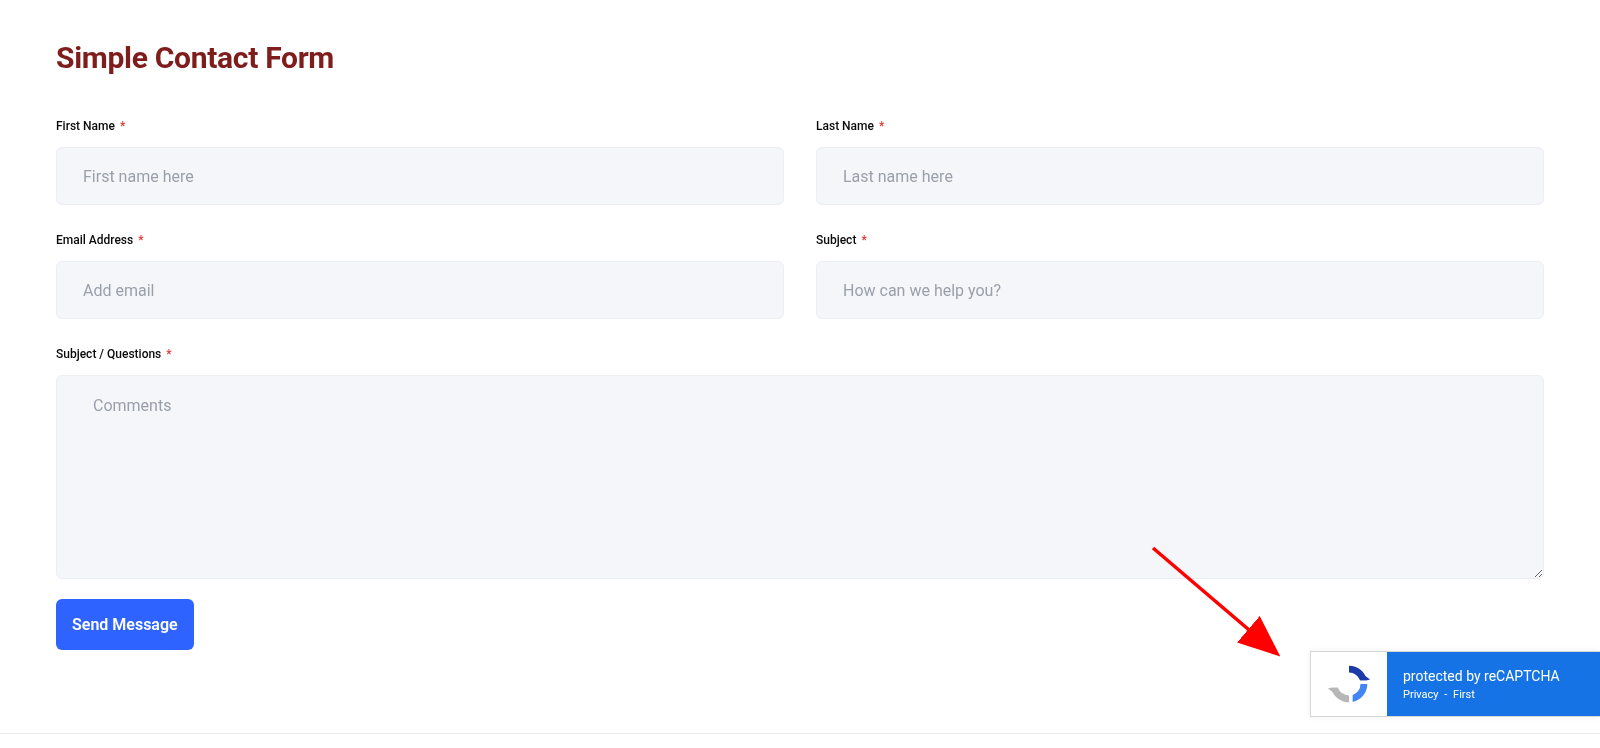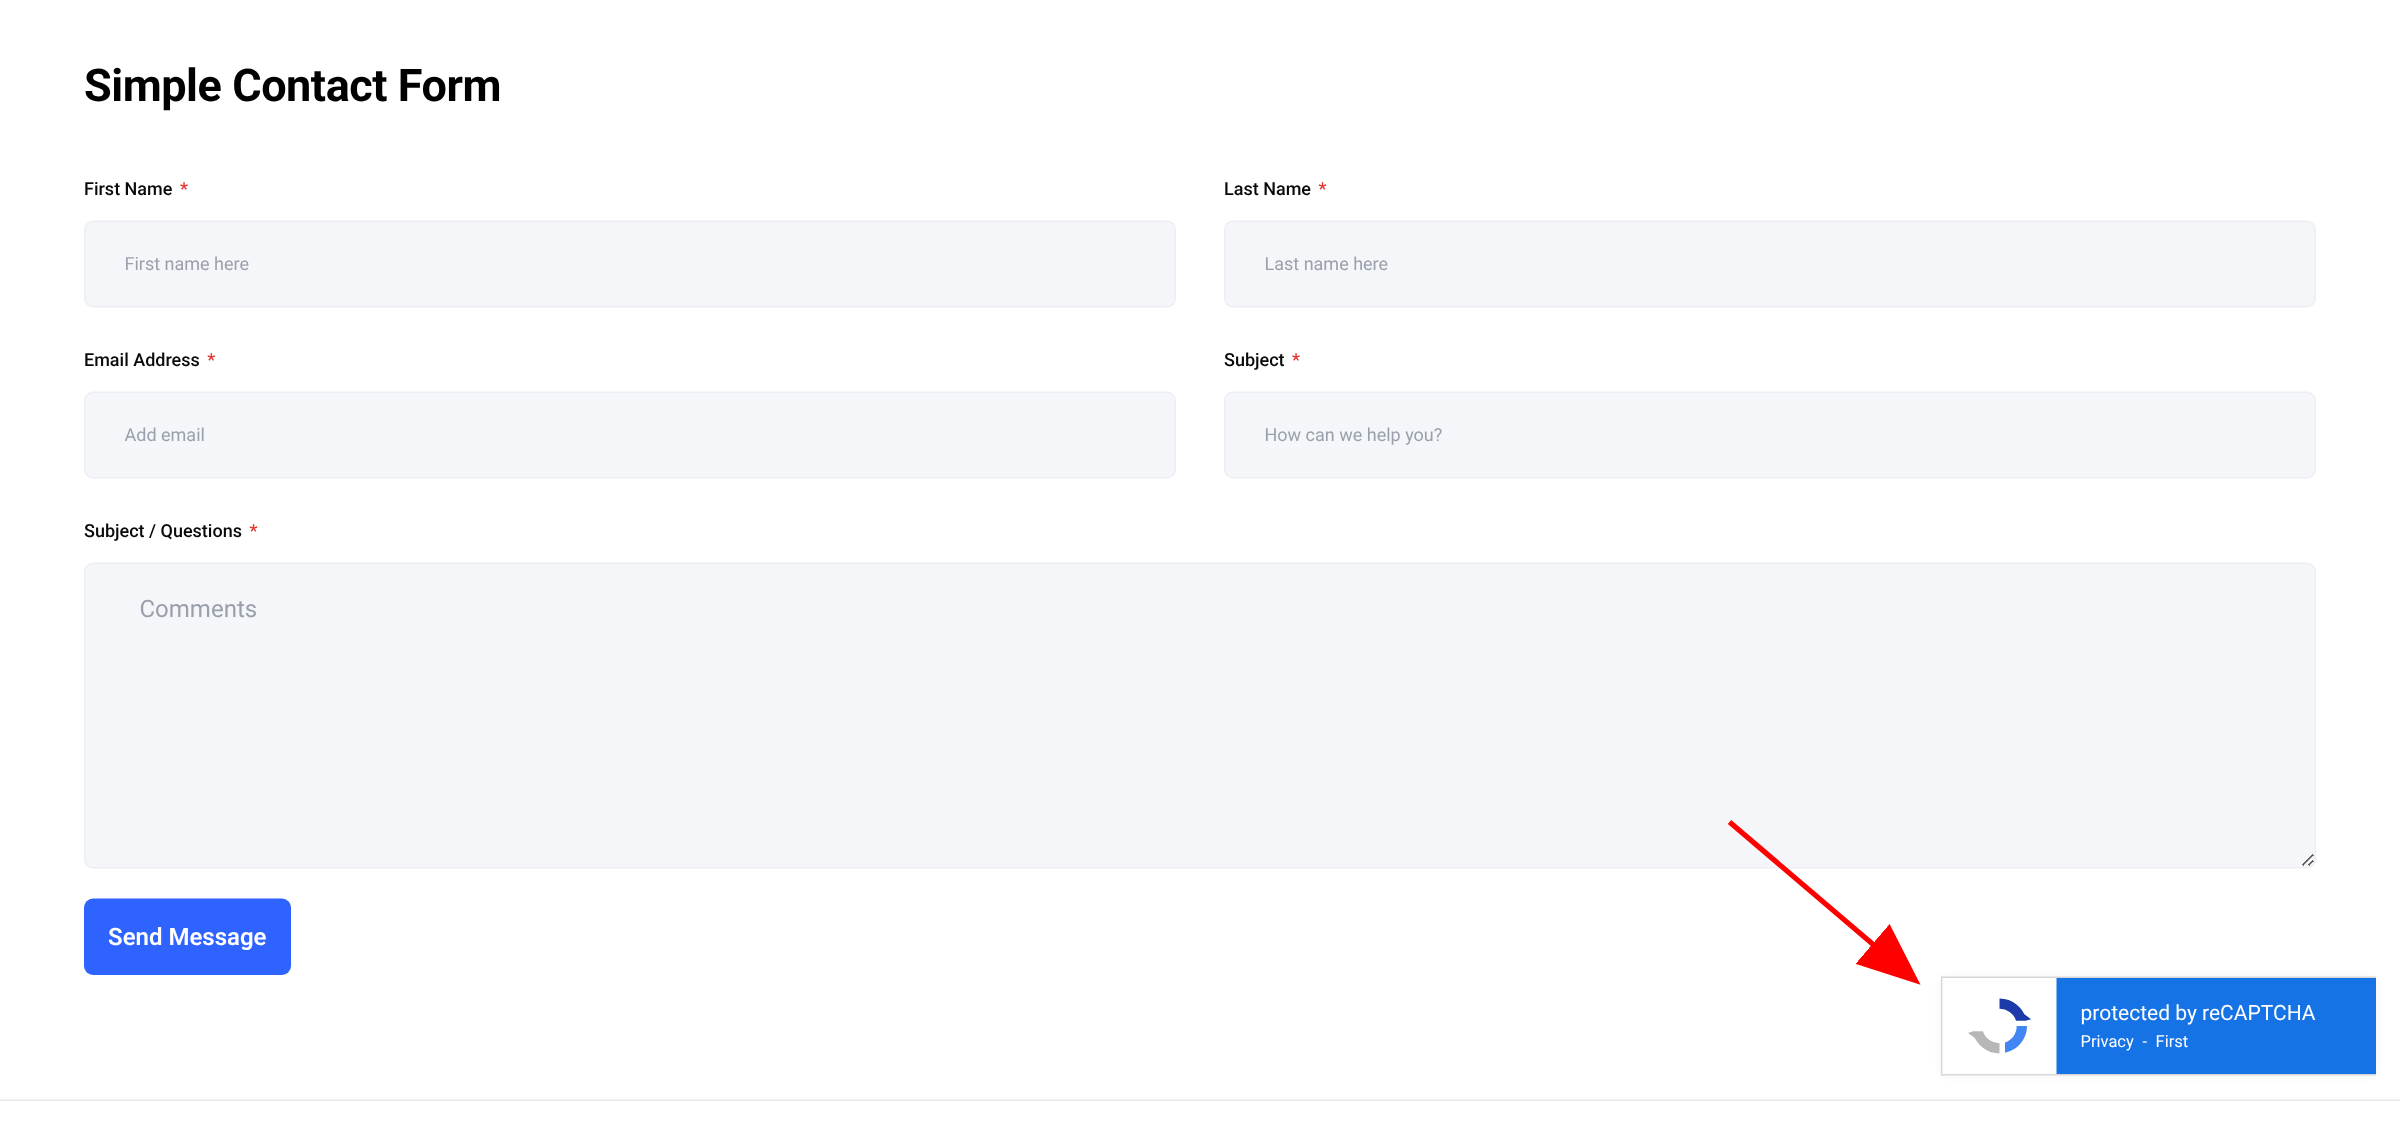--- a/index.html
+++ b/index.html
@@ -14,21 +14,21 @@
       height: 748px;
       position: relative;
       overflow: hidden;
     }
     .container {
       padding: 40px 56px 16px 56px;
     }
     .form-title {
       font-size: 30px;
       font-weight: 700;
-      color: #000000;
+      color: #7f1d1d;
       margin-bottom: 44px;
       letter-spacing: -0.3px;
     }
     .form-row {
       display: flex;
       gap: 32px;
       margin-bottom: 28px;
     }
     .form-field {
       flex: 1;
@@ -48,21 +48,21 @@
       color: #e3342f;
       margin-left: 2px;
     }
     .text-input {
       width: 100%;
       height: 58px;
       background: #f5f6fa;
       border: 1px solid #eceef4;
       border-radius: 6px;
       padding: 0 26px;
-      font-size: 12px;
+      font-size: 16px;
       color: #0369a1;
       outline: none;
       font-family: inherit;
     }
     .text-input::placeholder {
       color: #9aa0ab;
     }
     .textarea-input {
       width: 100%;
       height: 204px;
@@ -93,21 +93,21 @@
     .arrow-annotation {
       position: absolute;
       top: 540px;
       left: 1145px;
       pointer-events: none;
       z-index: 100;
     }
     .recaptcha-badge {
       position: absolute;
       bottom: 31px;
-      right: 16px;
+      right: 0;
       width: 290px;
       height: 66px;
       background: #fff;
       border: 1px solid #d6d6d6;
       border-right: none;
       display: flex;
       box-shadow: 0 0 6px rgba(0,0,0,0.06);
       overflow: hidden;
     }
     .recaptcha-logo-area {

